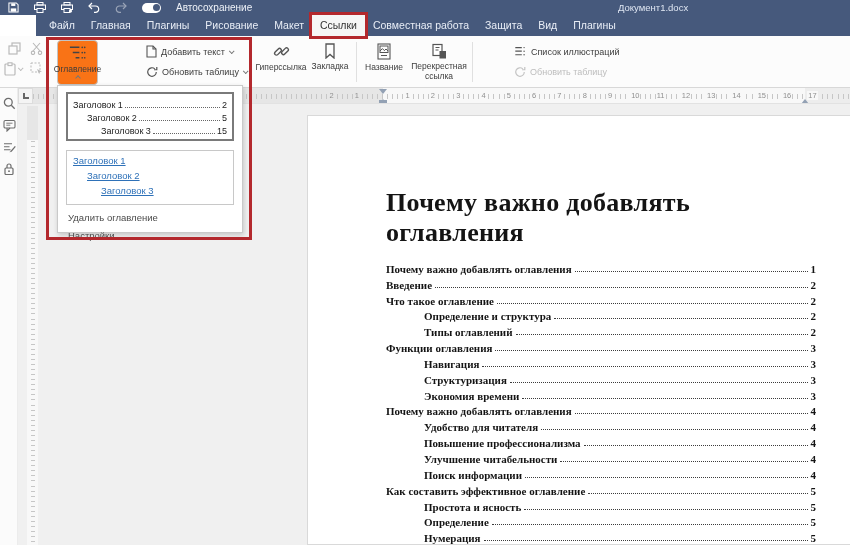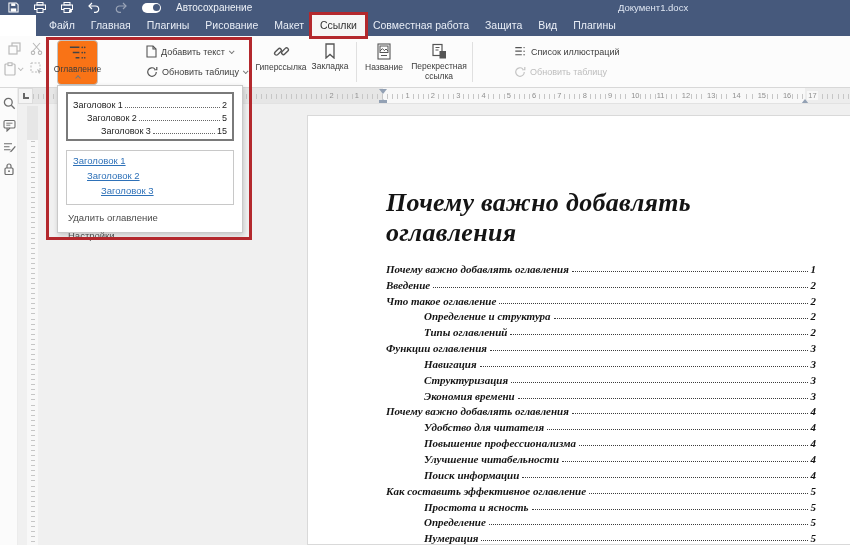--- a/index.html
+++ b/index.html
@@ -74,21 +74,21 @@
   .ind-box { position:absolute; left:346px; top:12px; width:8px; height:3.5px; background:#93a1b4; }
   .ind-right { position:absolute; left:768px; top:7px; width:0; height:0;
                border:4px solid transparent; border-bottom:5px solid #93a1b4; }
   .vruler { position:absolute; left:27px; top:106px; width:11px; height:439px;
             background:#f8f8f8;
             background-image:repeating-linear-gradient(to bottom,#c6c6c6 0 1px,transparent 1px 5.06px);
             background-size:4px 100%; background-repeat:no-repeat; background-position:3.5px 0; }
   .vr-gray { position:absolute; left:0; top:0; width:11px; height:34px; background:#e6e6e6; }
 
   
-  .docarea { position:absolute; left:18px; top:104px; width:832px; height:441px; background:#f0f0f0;font-style:italic; }
+  .docarea { position:absolute; left:18px; top:104px; width:832px; height:441px; background:#f0f0f0; }
   .page { position:absolute; left:289px; top:11px; width:566px; height:430px;
           background:#fff; border:1px solid #d9d9d9; }
   .page-inner { position:absolute; left:78px; top:72px; width:430px;
                 font-family:"Liberation Serif",serif; color:#141414; }
   .doc-h1 { font-size:26px; font-weight:bold; letter-spacing:.3px; line-height:30px; }
   .toc { margin-top:11px; }
   .toc-row { display:flex; align-items:flex-end; height:15.85px;
              font-size:11px; font-weight:bold; cursor:pointer; }
   .toc-row[data-level="2"] { padding-left:38px; }
   .toc-dots { flex:1; border-bottom:1.5px dotted #3c3c3c; margin:0 3px 3px 3px; }

